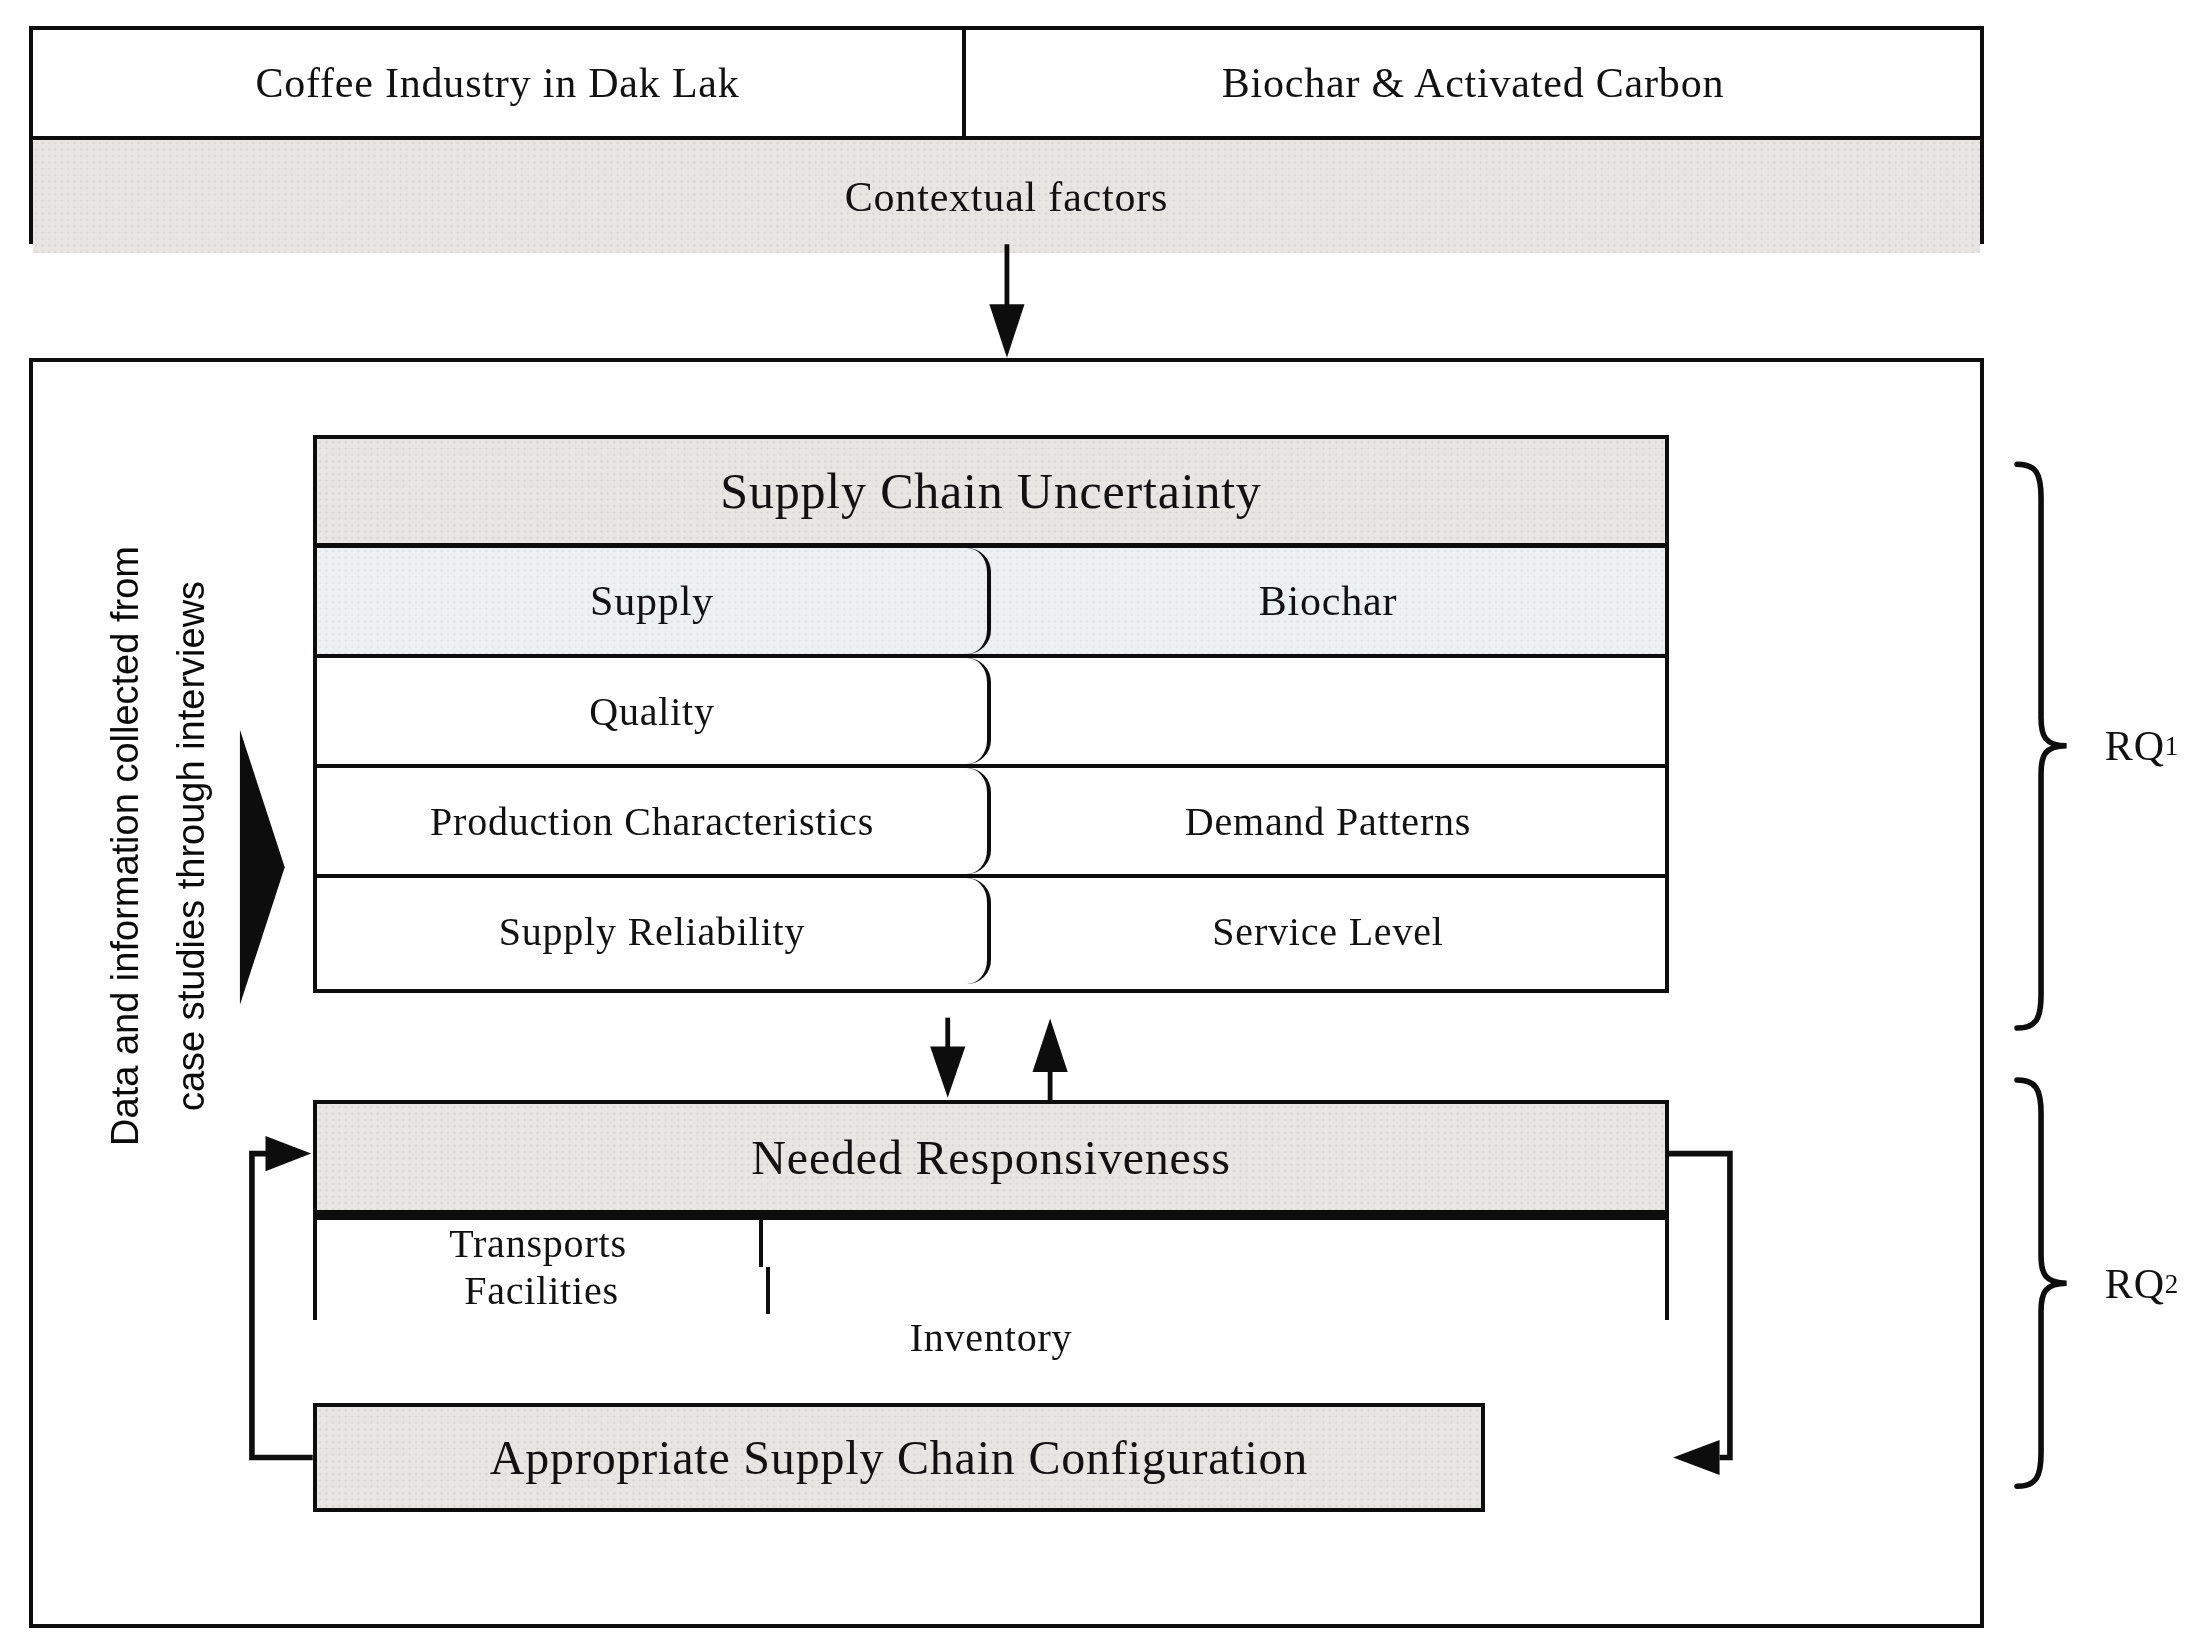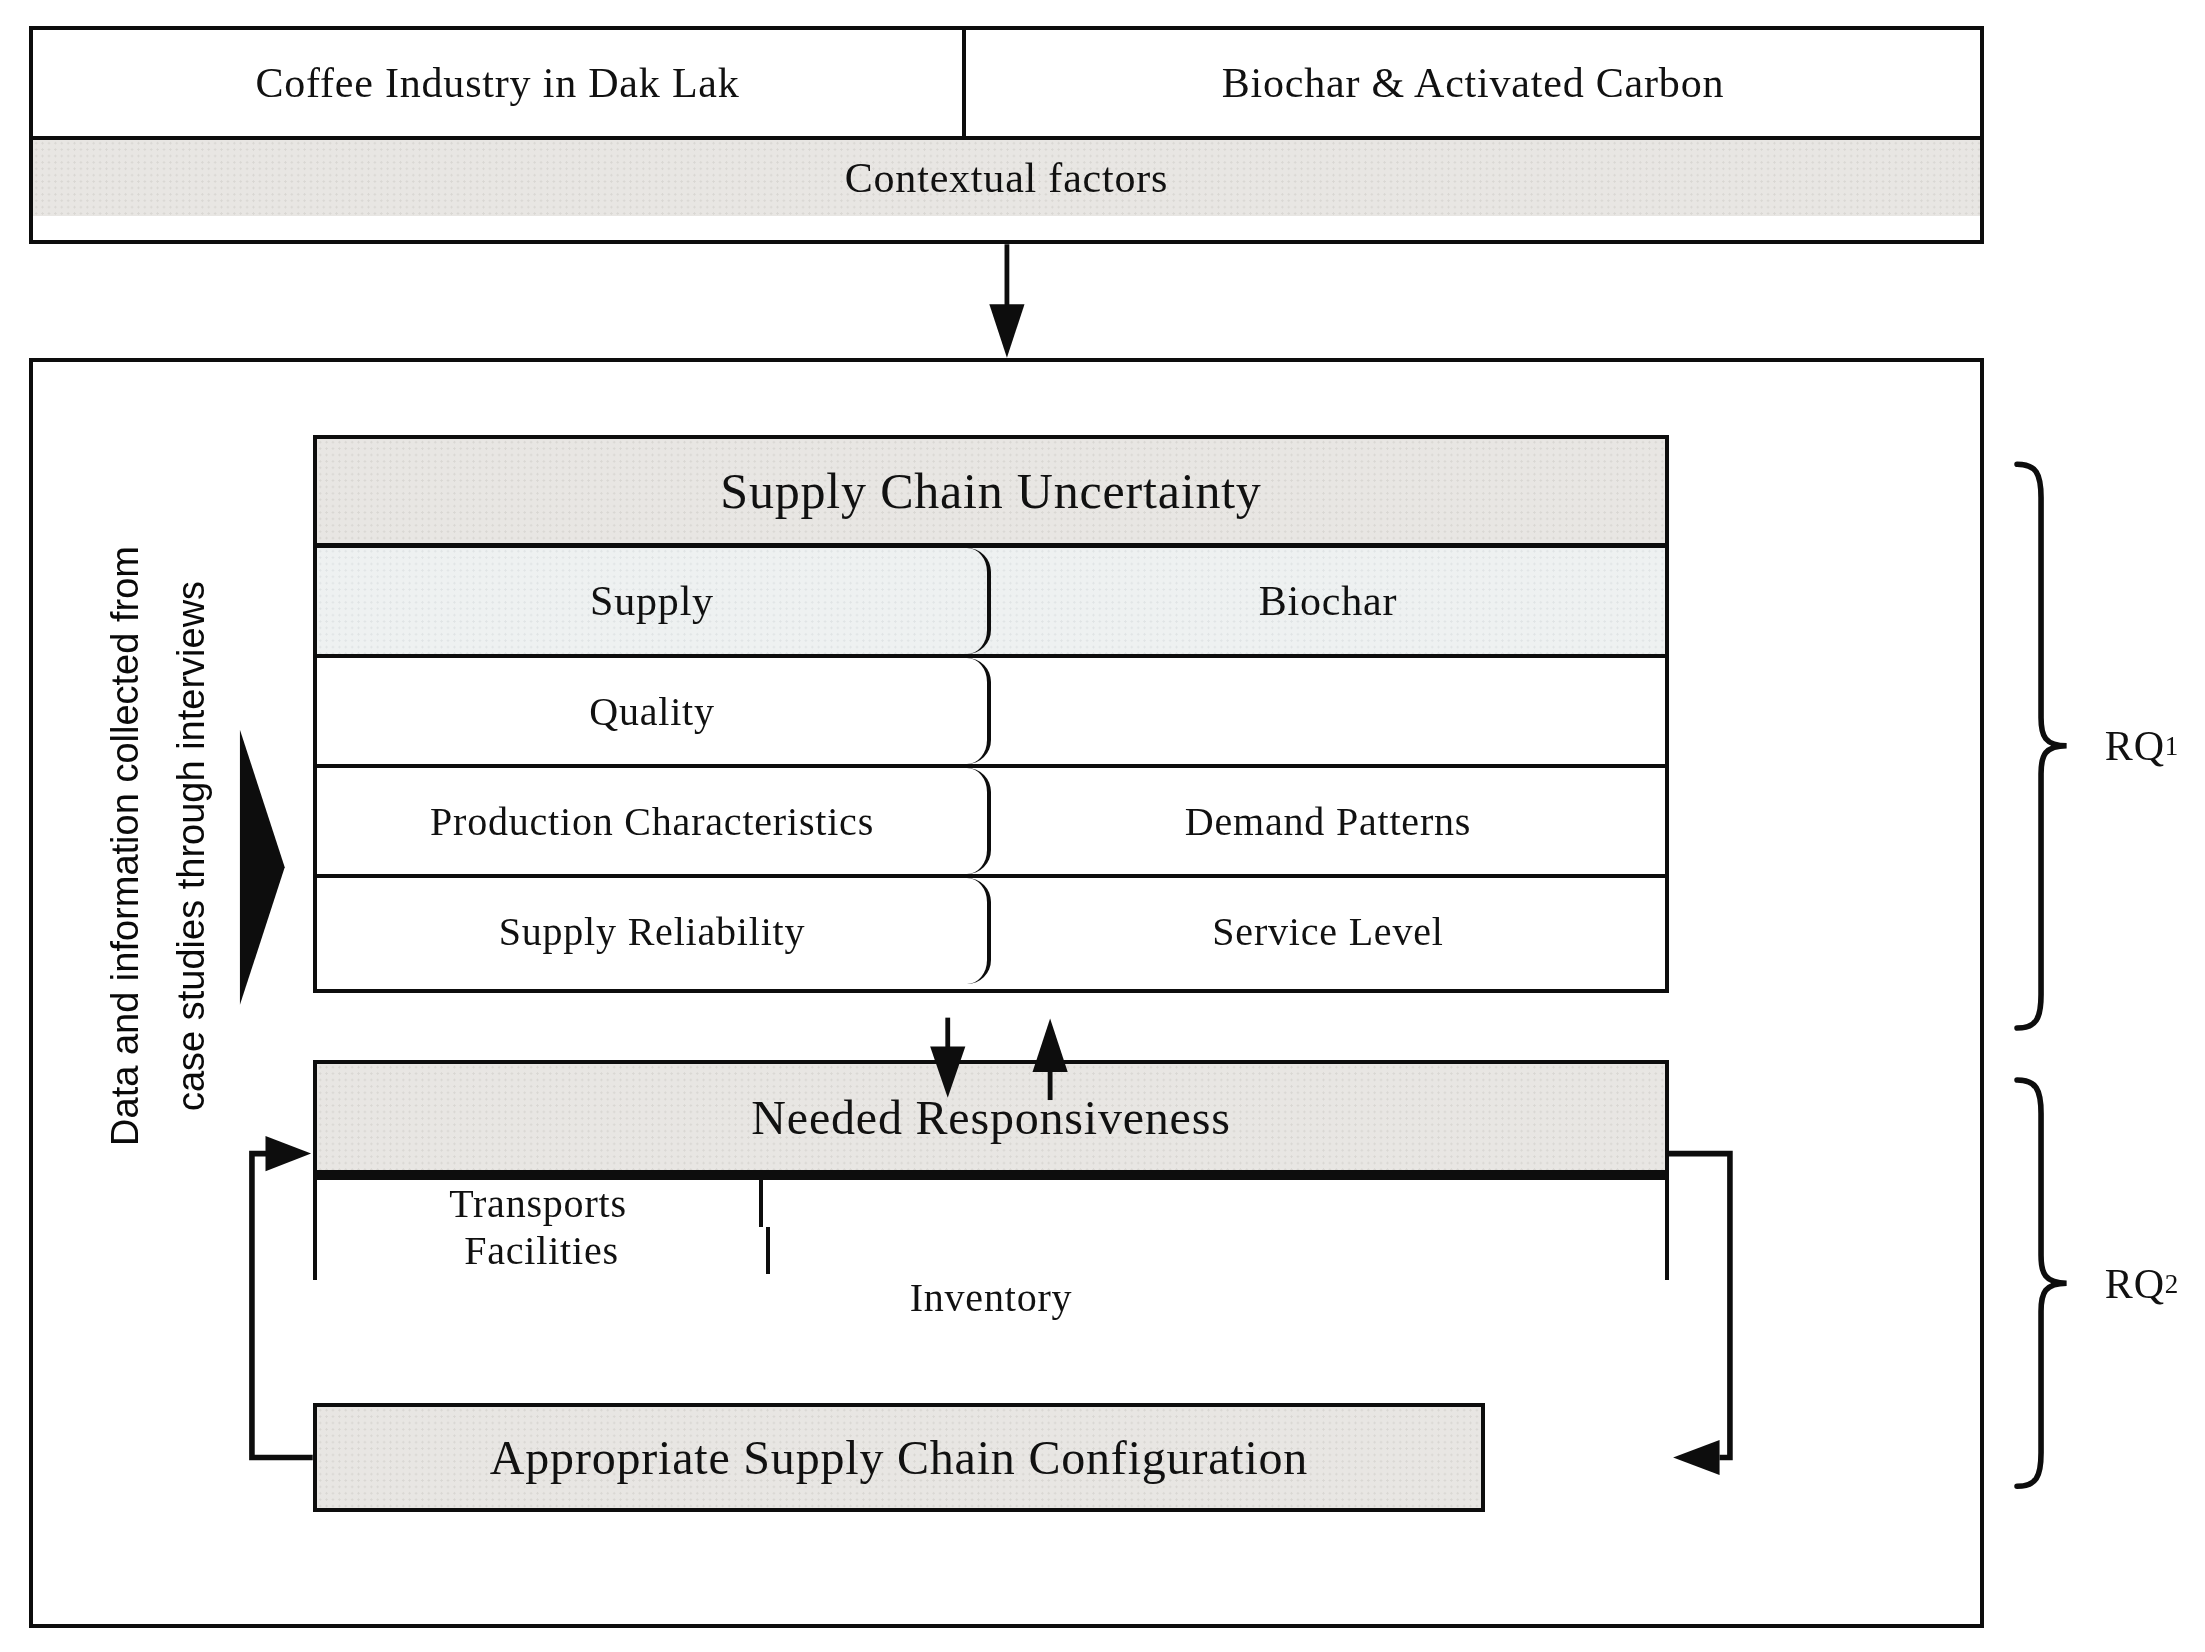--- a/index.html
+++ b/index.html
@@ -27,21 +27,21 @@
   .t52{font-size:42px;letter-spacing:0.8px;}
   .t50{font-size:40px;letter-spacing:0.8px;}
   .t60{font-size:48px;letter-spacing:0.8px;}
   .t62{font-size:50px;letter-spacing:0.8px;}
 
   
   #top-box{left:29px;top:26.4px;width:1955px;height:218px;border:4.8px solid var(--line);}
   #top-row1{display:flex;height:106px;border-bottom:4.8px solid var(--line);}
   #top-cell-left{width:933px;border-right:4.8px solid var(--line);box-sizing:border-box;}
   #top-cell-right{flex:1;}
-  #contextual-bar{height:76px;}
+  #contextual-bar{height:113px;}
 
   
   #main-frame{left:29px;top:358px;width:1955px;height:1270px;border:4px solid var(--line);}
 
   
   #side-note{
     left:-256px;top:778px;width:832px;height:136px;
     transform:rotate(-90deg);
     font-family:"Liberation Sans", sans-serif;
     font-size:38px;line-height:66px;text-align:center;white-space:nowrap;color:#0a0a0a;
@@ -50,21 +50,21 @@
   
   #unc-table{left:313px;top:435px;width:1356px;height:558px;border:4.8px solid var(--line);background:#fff;}
   #unc-header{height:104px;border-bottom:5.6px solid var(--line);}
   .unc-row{display:flex;height:106px;border-top:4.8px solid var(--line);}
   .unc-row:first-of-type{border-top:none;}
   .unc-left{width:674px;border-right:4.8px solid var(--line);box-sizing:border-box;border-radius:24px;}
   .unc-right{flex:1;}
   .row-colhead{border-top:none;}
 
   
-  #nr-box{left:313px;top:1060px;width:1356px;height:220px;border:4.8px solid var(--line);background:#fff;}
+  #nr-box{left:313px;top:1100px;width:1356px;height:220px;border:4.8px solid var(--line);background:#fff;}
   #nr-header{height:106px;border-bottom:10.4px solid var(--line);}
   #nr-cells{display:flex;height:94px;flex-direction:column;}
   #nr-cell-1{width:446px;border-right:4.8px solid var(--line);box-sizing:border-box;background:#fff;}
   #nr-cell-2{width:453px;border-right:4.8px solid var(--line);box-sizing:border-box;background:#fff;}
   #nr-cell-3{flex:1;background:#fff;}
 
   
   #config-bar{left:313px;top:1403px;width:1172px;height:109px;border:4.8px solid var(--line);}
 
   

